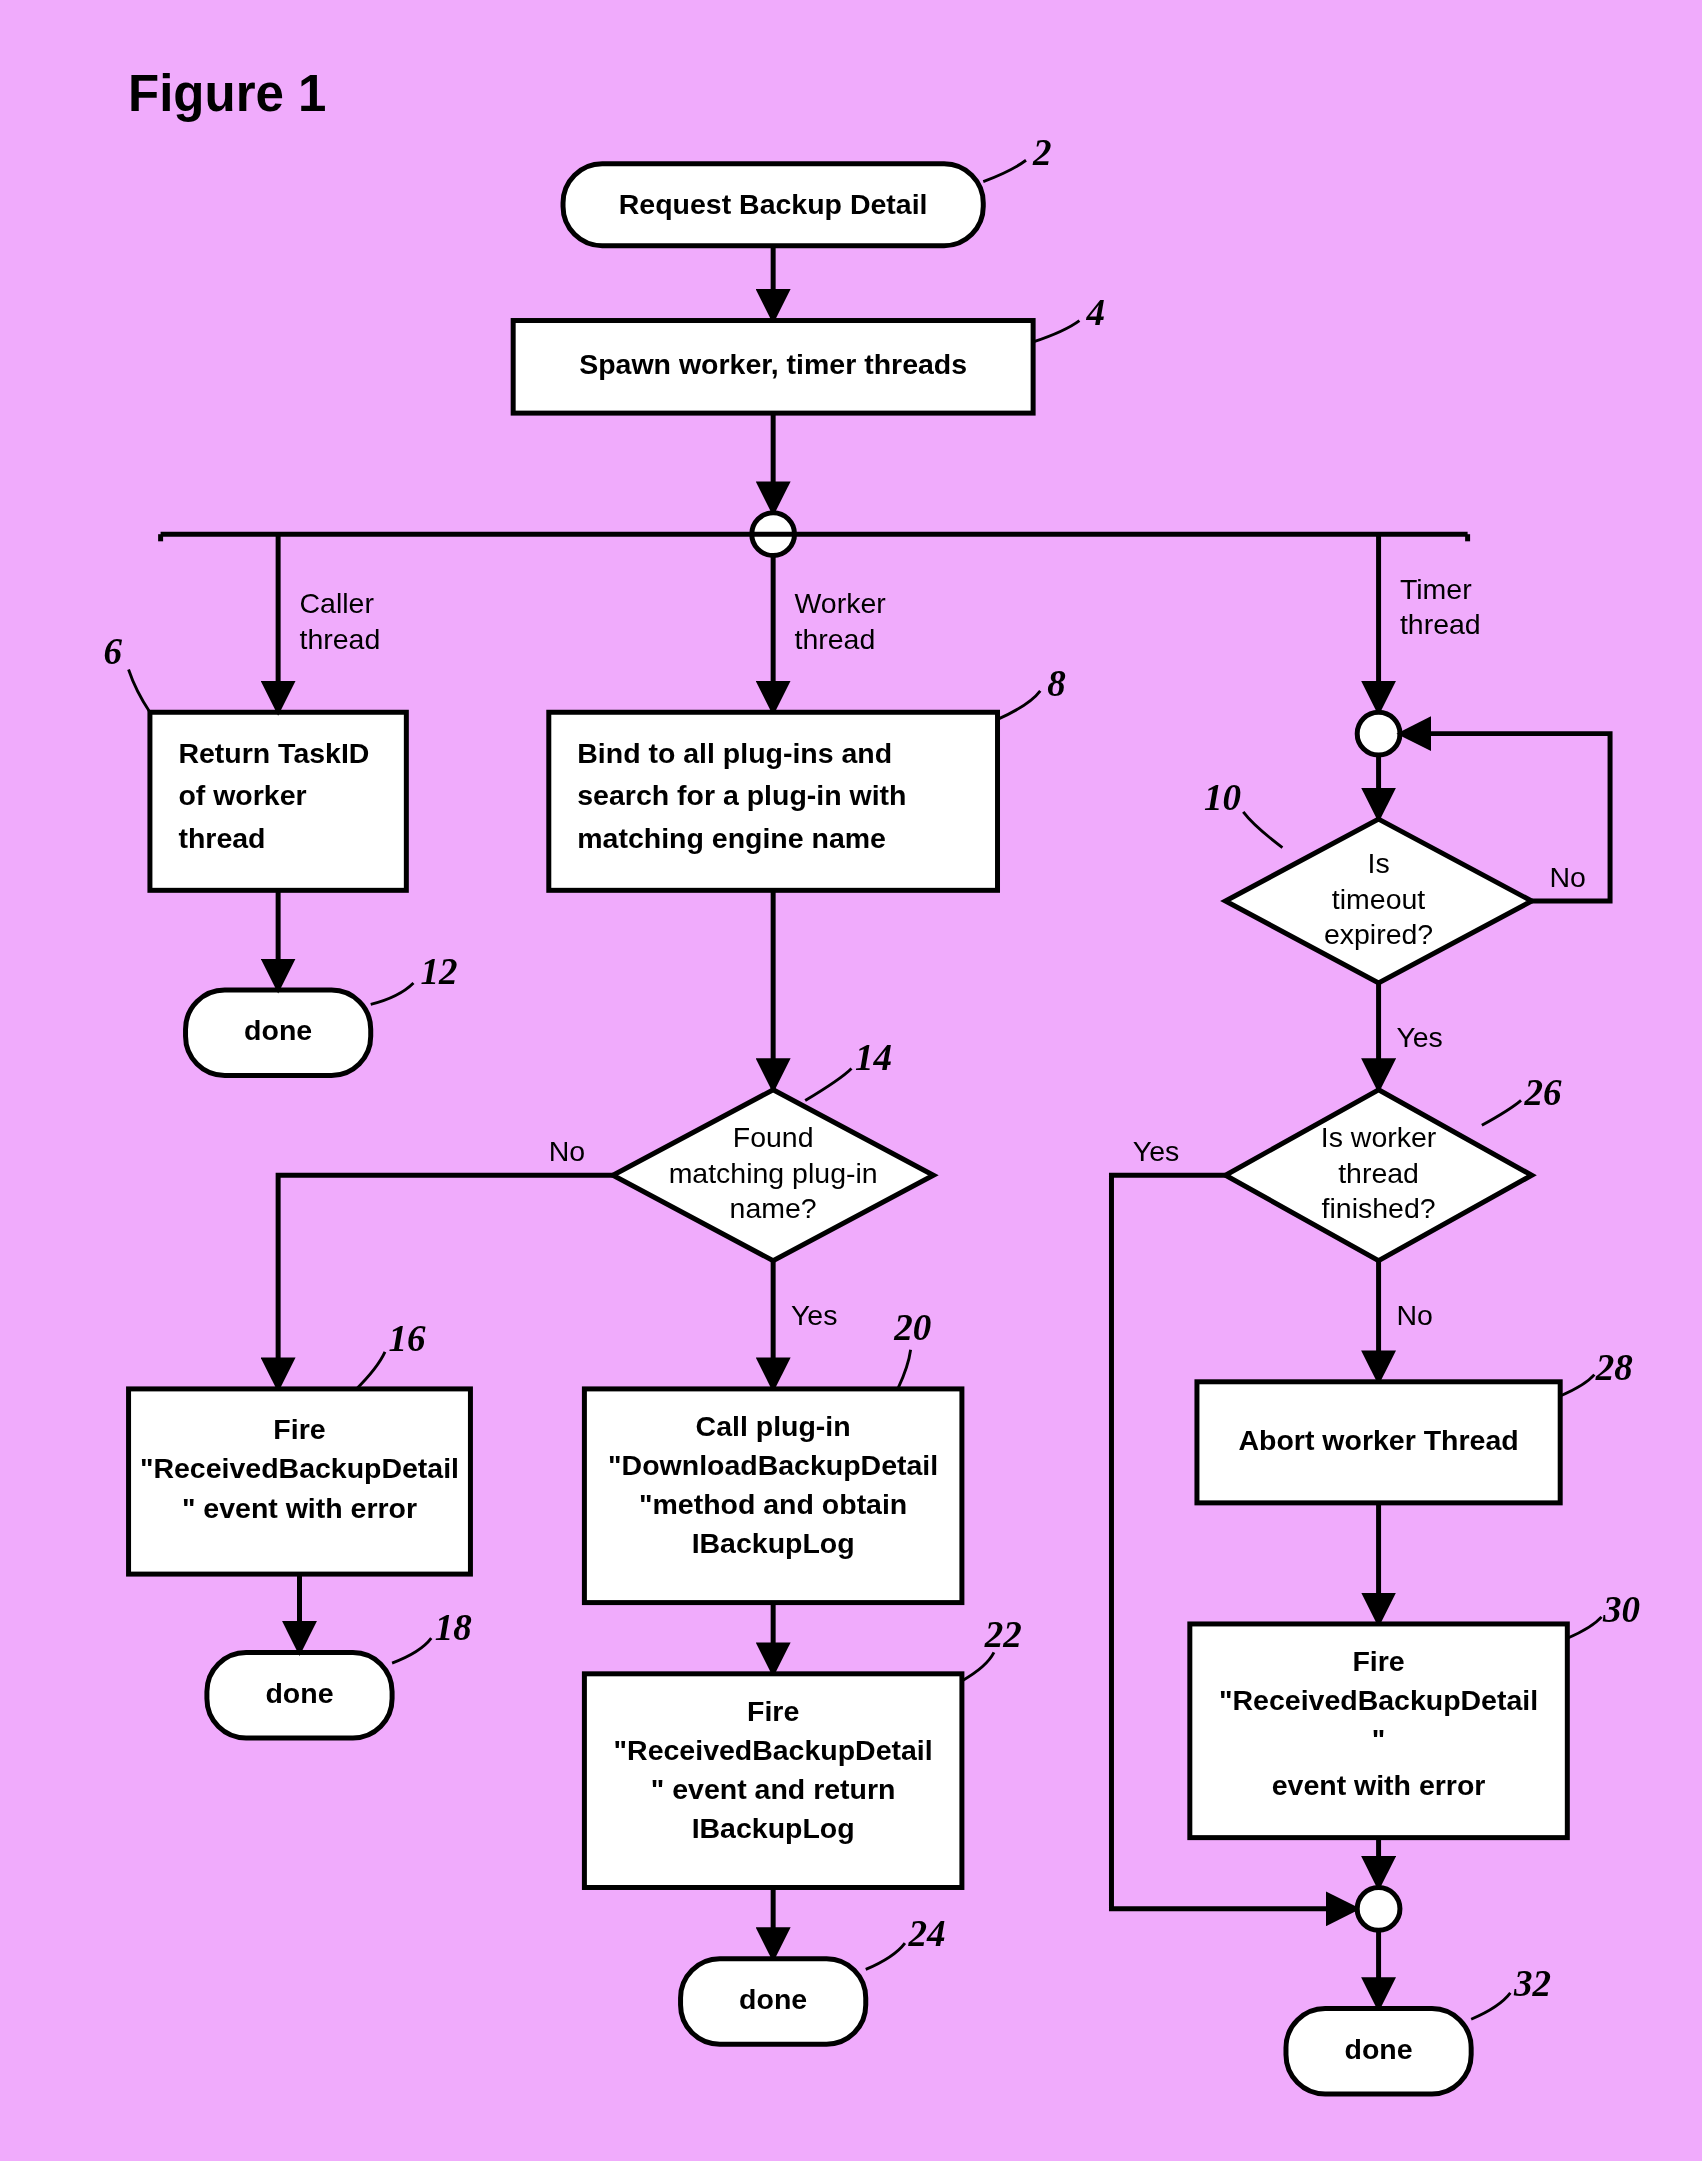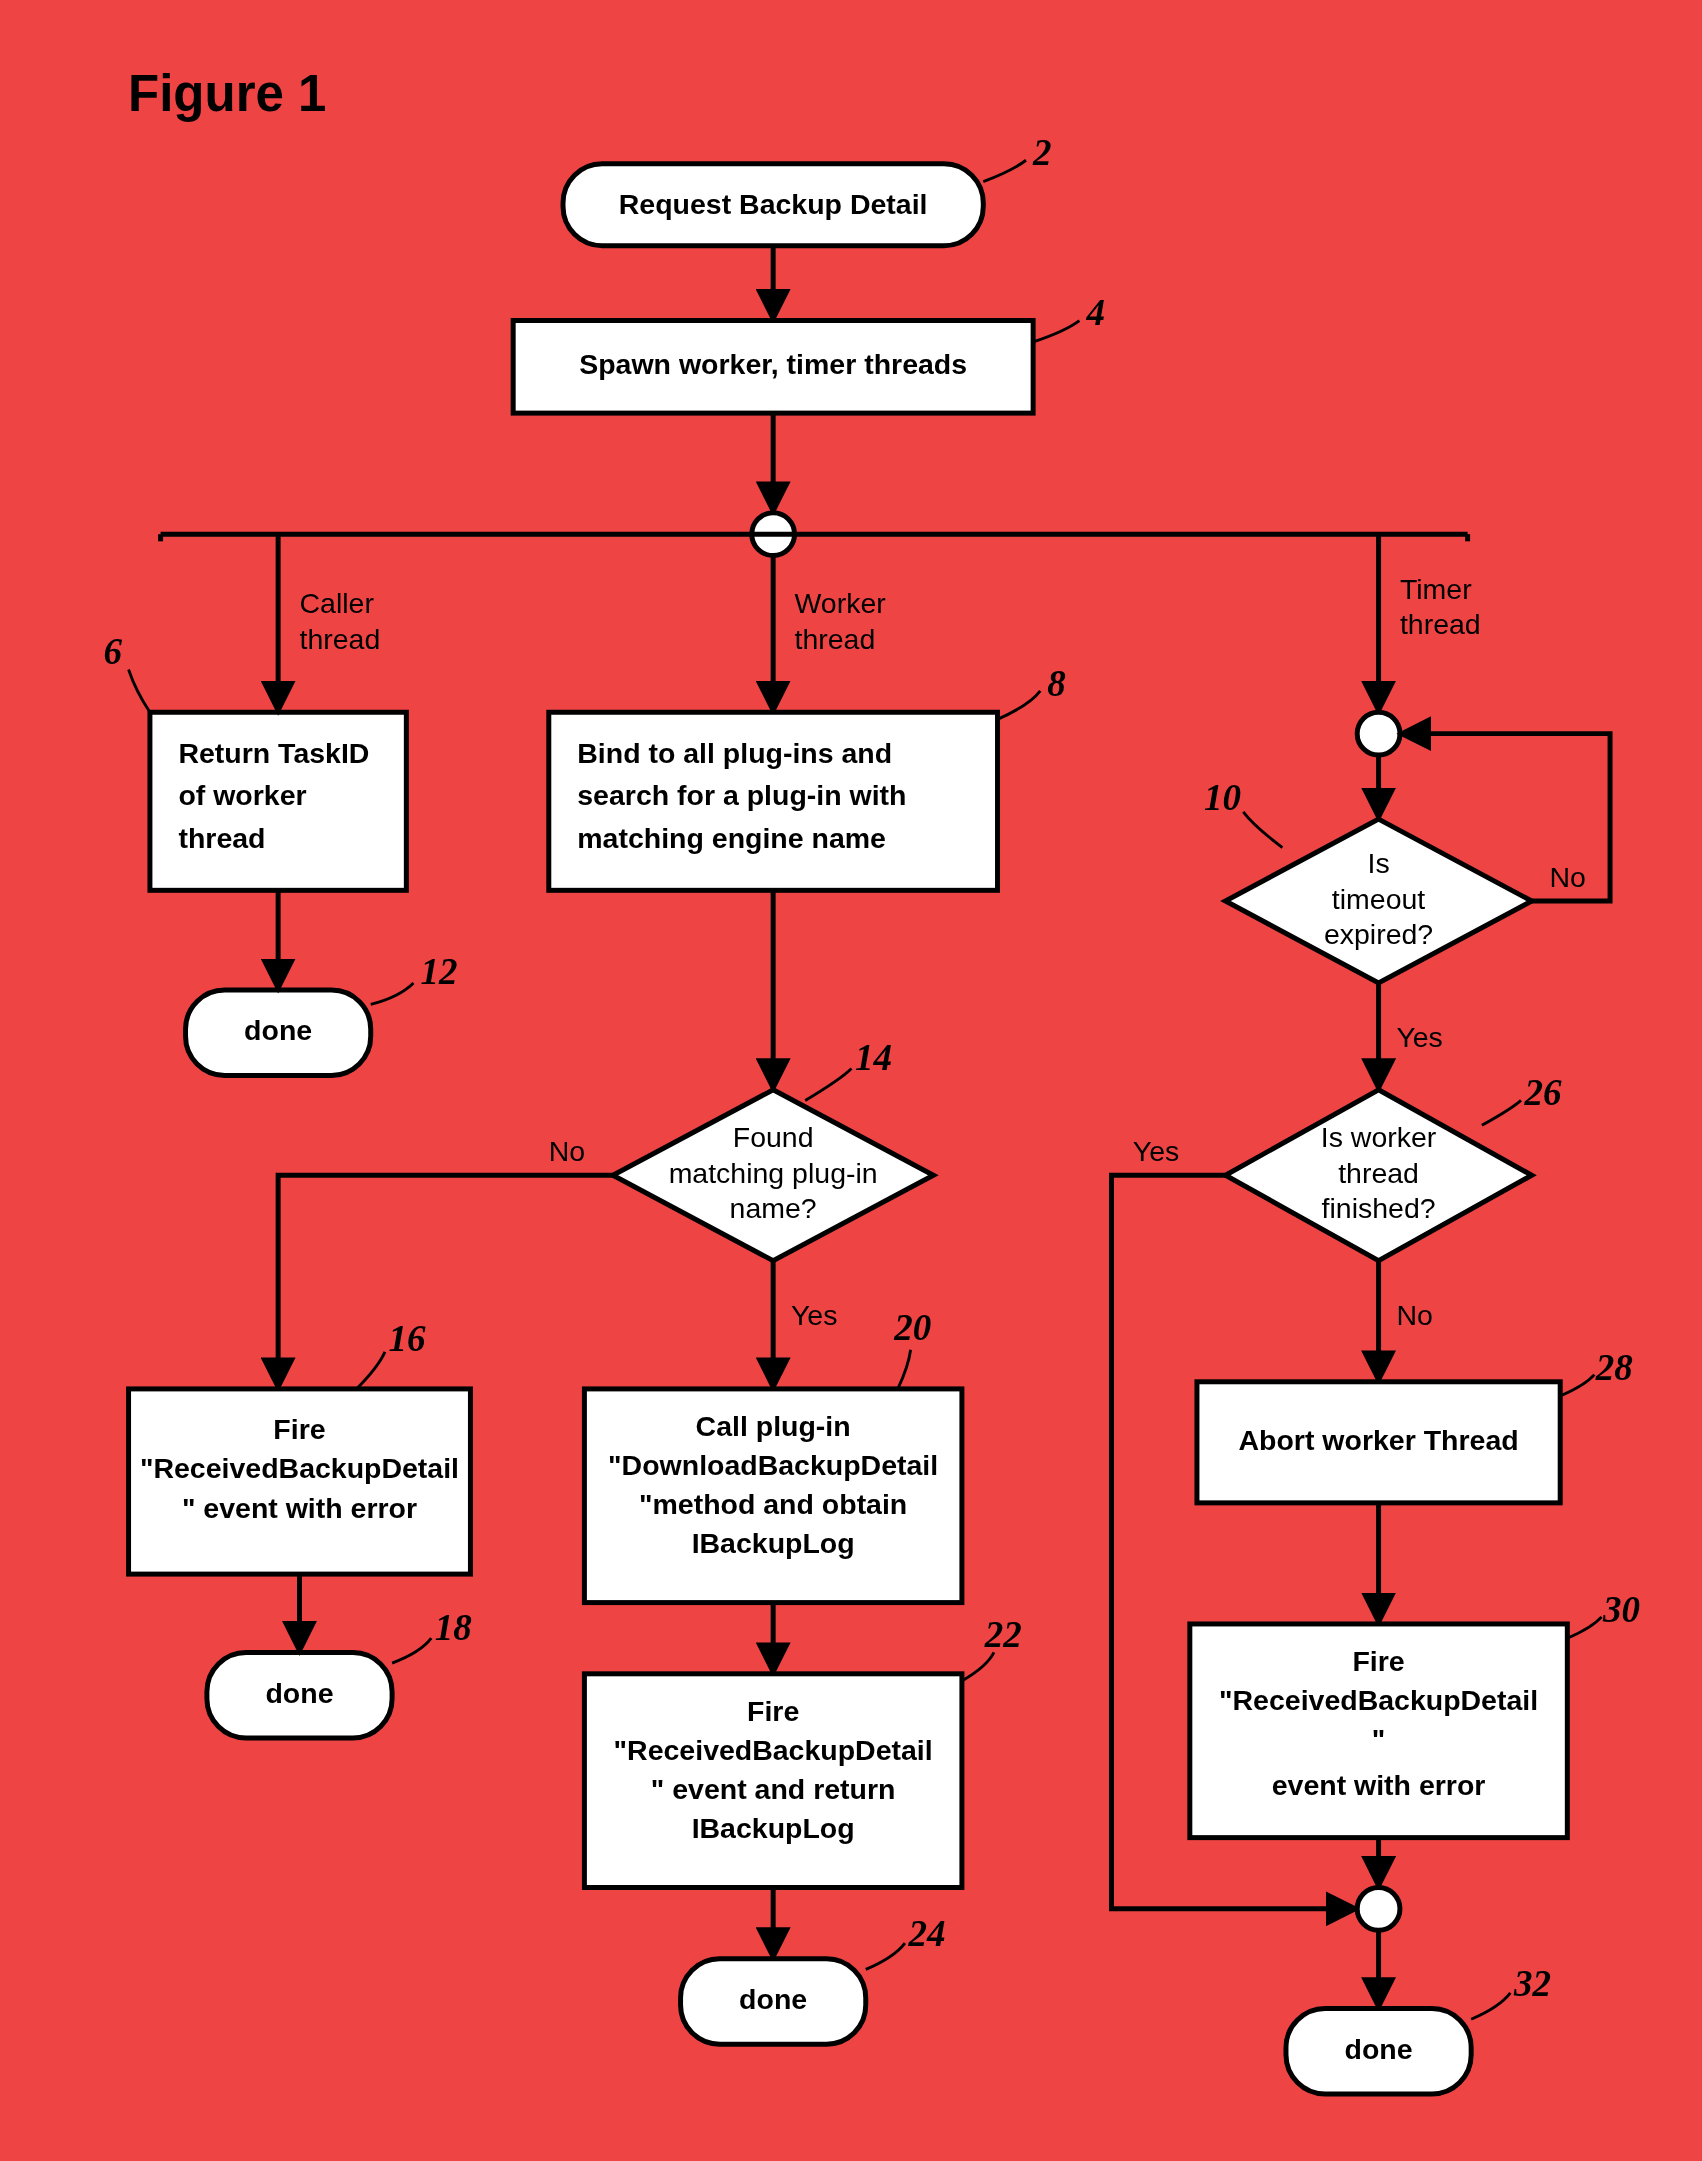--- a/index.html
+++ b/index.html
@@ -5,21 +5,21 @@
   body {
     margin: 0;
     padding: 0;
     background: #fff;
     font-family: Arial, Helvetica, sans-serif;
   }
   .page {
     position: relative;
     width: 1703px;
     height: 2161px;
-    background: #ef4444;
+    background: #f0abfc;
   }
   .fig-title {
     position: absolute;
     left: 128px;
     top: 64px;
     font-size: 51px;
     font-weight: bold;
   }
   svg {
     position: absolute;

